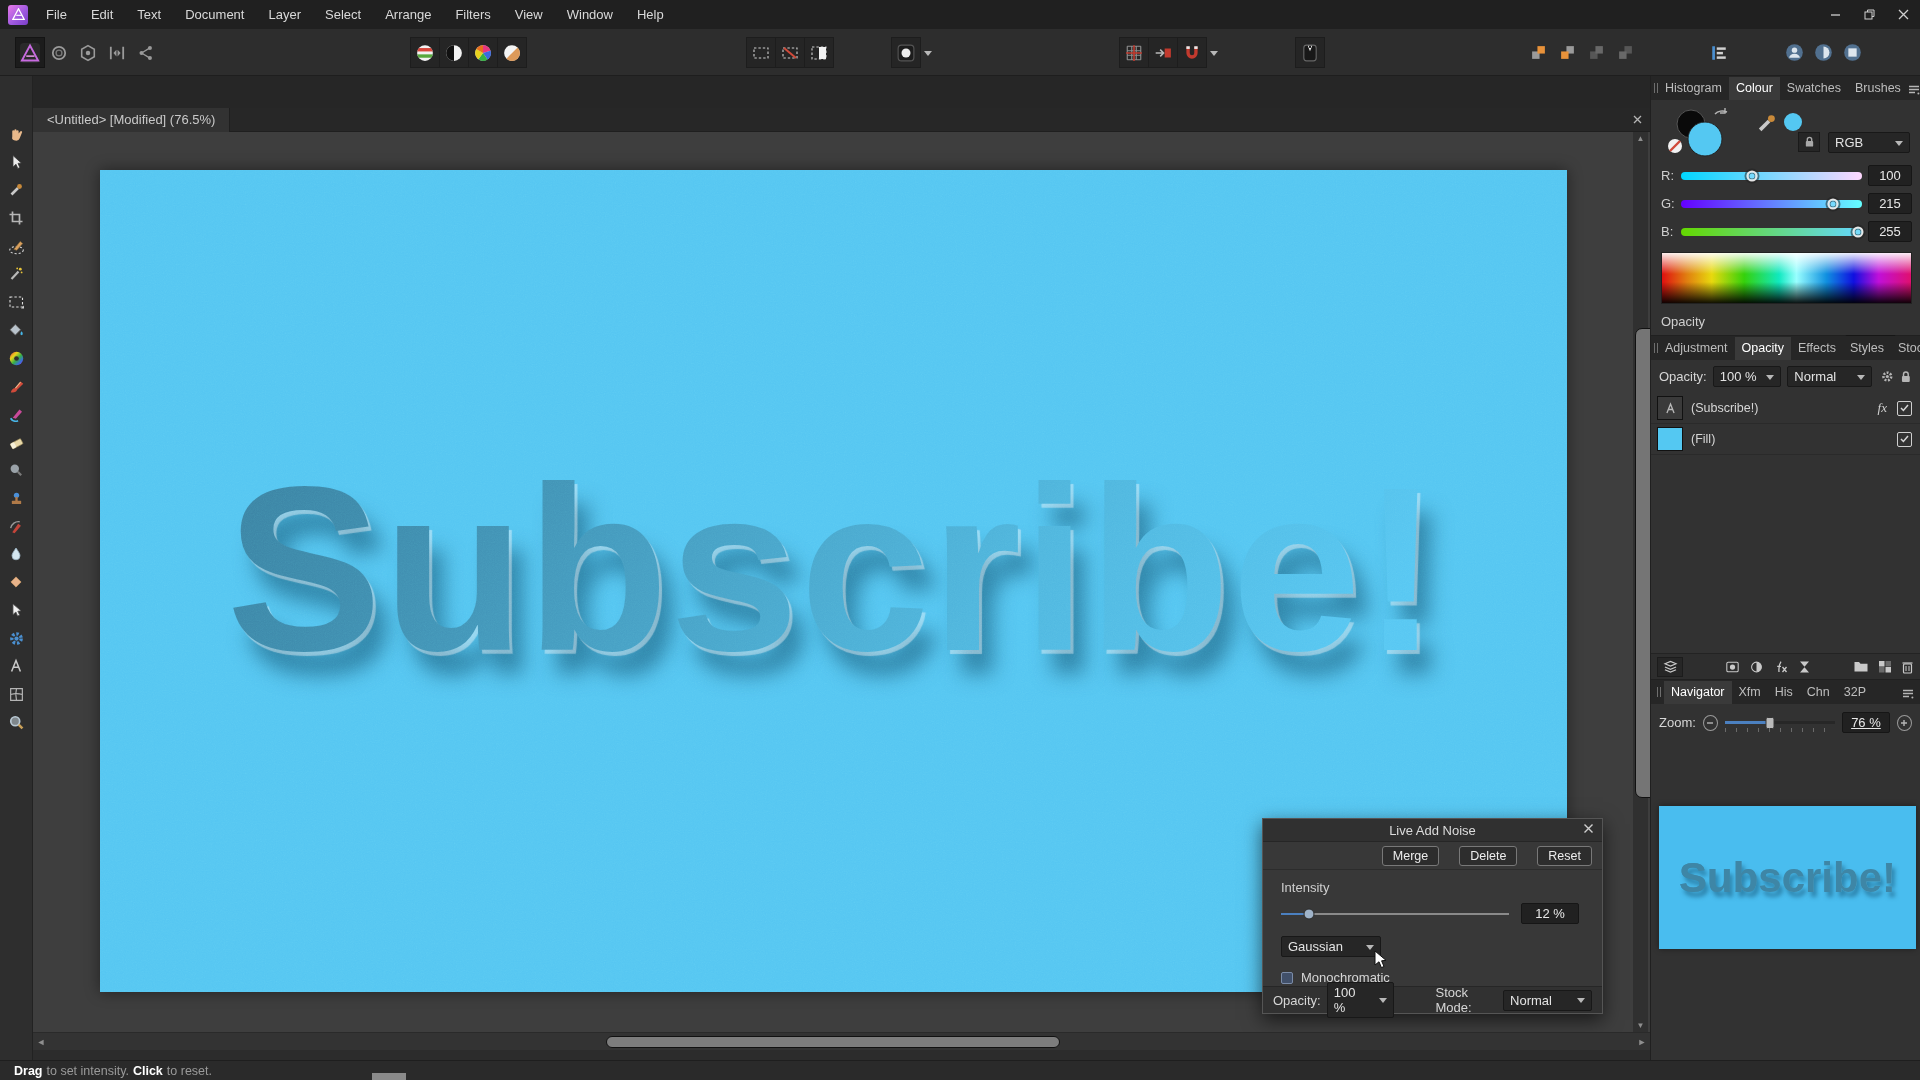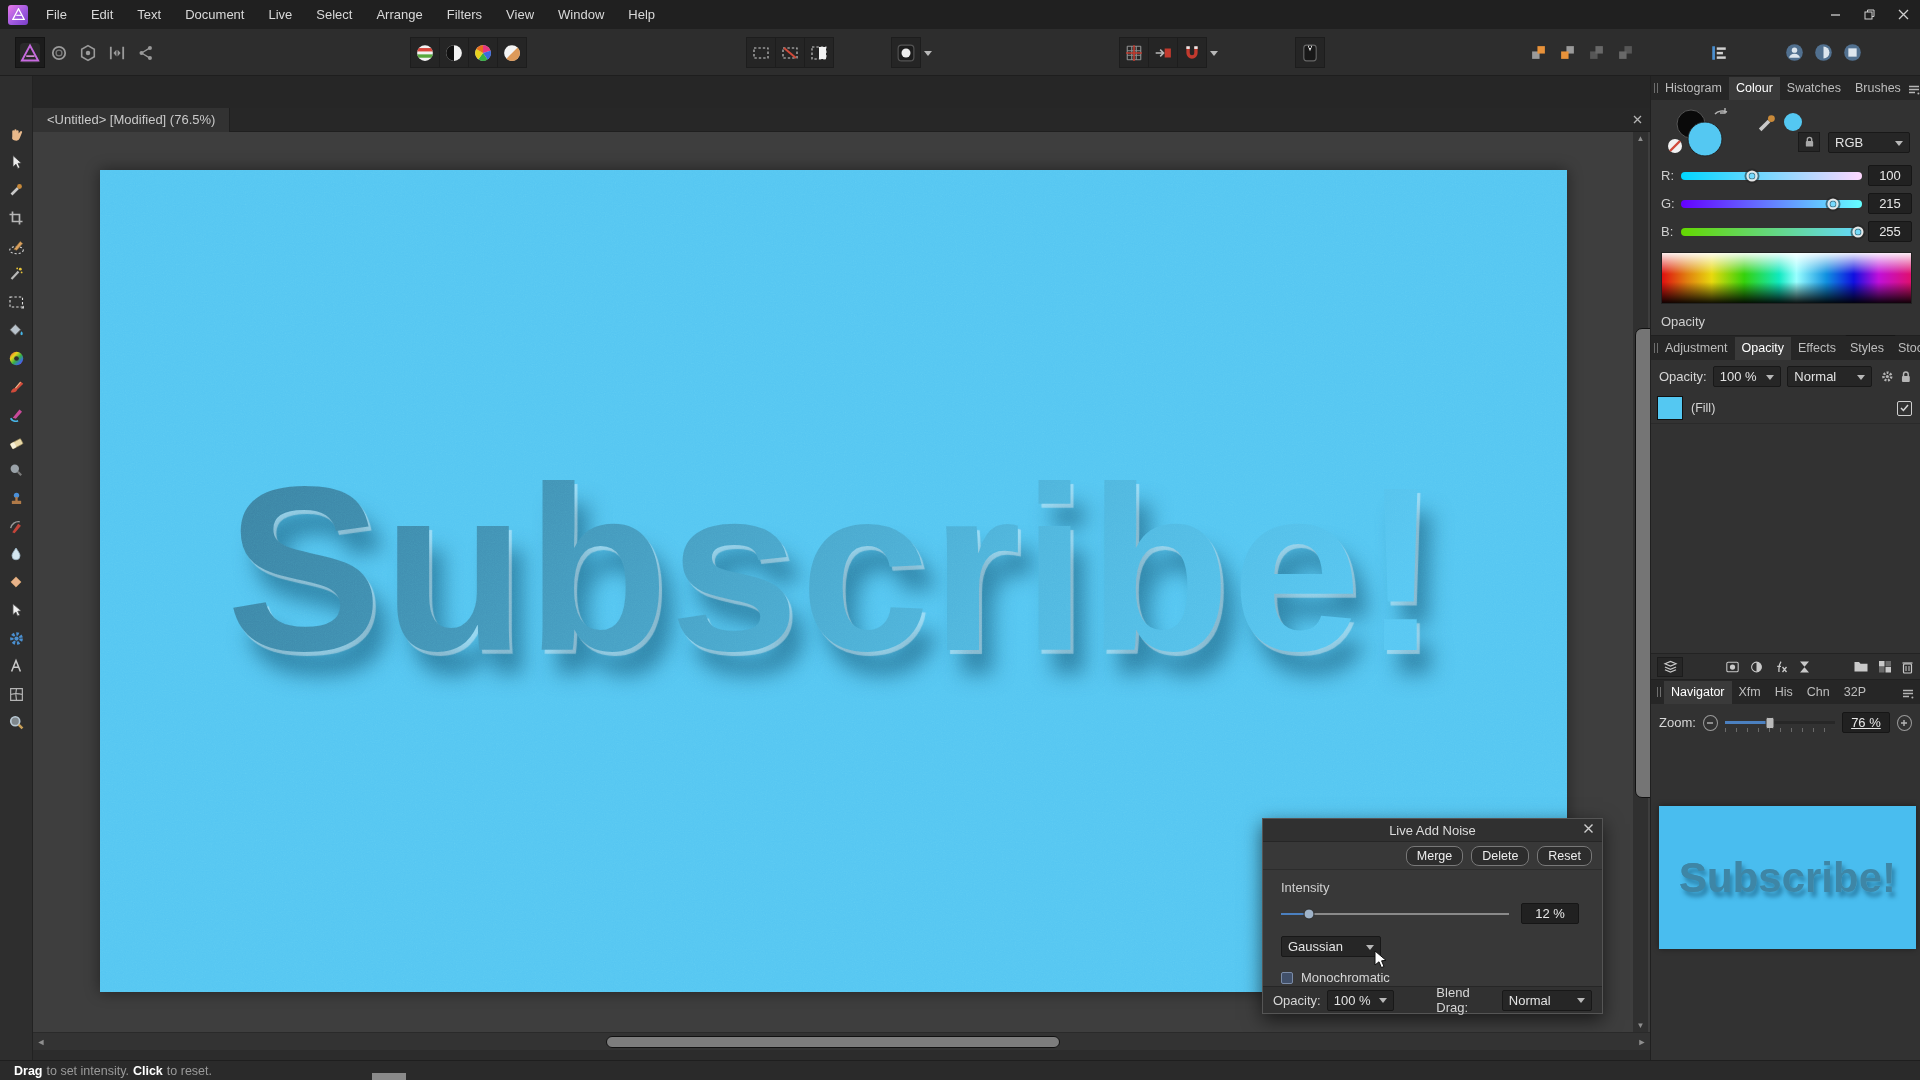--- a/index.html
+++ b/index.html
@@ -68,22 +68,22 @@
   #docfill { flex:1; background:#2c2c2c; }
 
   
   #dialog { position:absolute; left:1229px; top:686px; width:341px; height:196px;
     background:#383838; border:1px solid #555; box-shadow:0 6px 18px rgba(0,0,0,.6); }
   #dlg-title { height:23px; background:#303030; border-bottom:1px solid #262626;
     display:flex; align-items:center; justify-content:center; position:relative; color:#dcdcdc; }
   #dlg-close { position:absolute; right:8px; top:4px; }
   #dlg-btnrow { height:28px; display:flex; align-items:center; justify-content:flex-end;
     gap:8px; padding-right:10px; border-bottom:1px solid #2c2c2c; }
-  .dlg-btn { background:#2d2d2d; border:1px solid #787878; border-radius:8px; color:#ededed;
-    padding:2px 10px; font-size:12.5px; }
+  .dlg-btn { background:#2d2d2d; border:1px solid #787878; border-radius:3px; color:#ededed;
+    padding:2px 10px; font-size:12.5px;margin-left:12px; }
   #dlg-body { padding:10px 18px 0 18px; position:relative; }
   .dlg-label { color:#cfcfcf; margin-bottom:8px; }
   .dlg-slider-row { display:flex; align-items:center; gap:12px; }
   .dlg-track { position:relative; width:228px; height:2px; background:#8a8a8a; }
   .dlg-fill { position:absolute; left:0; top:0; bottom:0; width:28px; background:#4b80c0; }
   .dlg-knob { position:absolute; left:28px; top:50%; transform:translate(-50%,-50%);
     width:11px; height:11px; border-radius:50%; background:#9fb3c8; border:1px solid #2b2b2b; }
   .valbox { background:#212121; border:1px solid #161616; border-radius:2px; color:#e8e8e8;
     text-align:center; padding:2px 6px; min-width:58px; }
   .dd { background:#262626; border:1px solid #181818; border-radius:2px; display:flex;
@@ -175,21 +175,21 @@
   <div class="app-logo">
     <svg width="13" height="13" viewBox="0 0 16 16">
         <path d="M8 1 L15 14 H1 Z" fill="none" stroke="#fff" stroke-width="1.6"></path>
         <path d="M5.2 9 H12" stroke="#fff" stroke-width="1.4"></path>
       </svg>
   </div>
   <div class="menu-item">File</div>
   <div class="menu-item">Edit</div>
   <div class="menu-item">Text</div>
   <div class="menu-item">Document</div>
-  <div class="menu-item">Live</div>
+  <div class="menu-item">Layer</div>
   <div class="menu-item">Select</div>
   <div class="menu-item">Arrange</div>
   <div class="menu-item">Filters</div>
   <div class="menu-item">View</div>
   <div class="menu-item">Window</div>
   <div class="menu-item">Help</div>
   <div id="win-controls">
     <div class="win-btn">
         <svg width="11" height="11" viewBox="0 0 11 11">
           <line x1="1" y1="6" x2="10" y2="6" stroke="#cfcfcf" stroke-width="1.3"></line>
@@ -618,21 +618,21 @@
           <svg id="cursor" width="14" height="20" viewBox="0 0 14 20">
               <path d="M1 1 L1 15 L5 11.8 L7.4 17.6 L10 16.5 L7.6 10.8 L12 10.3 Z" fill="#fff" stroke="#111" stroke-width="1"></path>
             </svg>
         </div>
         <div id="dlg-bottom">
           <span>Opacity:</span>
           <div class="dd" style="width:76px;">
             <span>100 %</span>
               <span class="caret"></span>
           </div>
-          <span style="margin-left:36px;">Blend Drag:</span>
+          <span style="margin-left:36px;">Stock Mode:</span>
           <div class="dd" style="width:102px;">
             <span>Normal</span>
               <span class="caret"></span>
           </div>
         </div>
       </div>
     </div>
 
     <div id="hscroll">
       <div class="scroll-arrow">◄</div>
@@ -749,20 +749,34 @@
         <svg width="15" height="15" viewBox="0 0 16 16" style="margin-left:2px;">
             <circle cx="8" cy="8" r="4.2" fill="none" stroke="#b5b5b5" stroke-width="2.8" stroke-dasharray="2.1 1.6"></circle>
             <circle cx="8" cy="8" r="1.7" fill="#b5b5b5"></circle>
           </svg>
         <svg width="12" height="14" viewBox="0 0 12 13">
             <rect x="2" y="5.5" width="8" height="6" rx="1" fill="#b5b5b5"></rect>
             <path d="M3.6 5.5 V3.8 a2.4 2.4 0 0 1 4.8 0 v1.7" fill="none" stroke="#b5b5b5" stroke-width="1.5"></path>
           </svg>
       </div>
 
+      <div class="layer-row">
+        <div class="thumb dark">
+          <svg width="13" height="13" viewBox="0 0 16 16">
+              <path d="M3.6 13.5 L8 2.5 L12.4 13.5 M5.4 9.2 H10.6" fill="none" stroke="#b9b9b9" stroke-width="1.6"></path>
+            </svg>
+        </div>
+        <span class="layer-name">(Subscribe!)</span>
+        <span class="fx-glyph">fx</span>
+        <span class="checkbox">
+            <svg width="9" height="8" viewBox="0 0 9 8">
+              <path d="M1 4 L3.4 6.5 L8 1" fill="none" stroke="#d6d6d6" stroke-width="1.5"></path>
+            </svg>
+          </span>
+      </div>
       <div class="layer-row">
         <div class="thumb blue"></div>
         <span class="layer-name">(Fill)</span>
         <span class="checkbox">
             <svg width="9" height="8" viewBox="0 0 9 8">
               <path d="M1 4 L3.4 6.5 L8 1" fill="none" stroke="#d6d6d6" stroke-width="1.5"></path>
             </svg>
           </span>
       </div>
 

